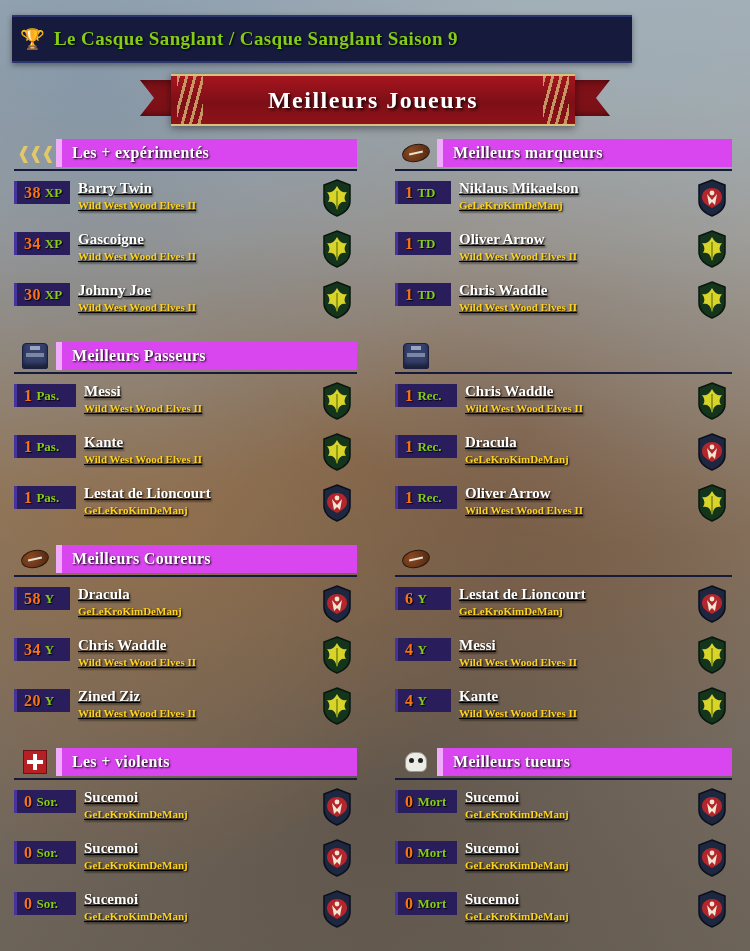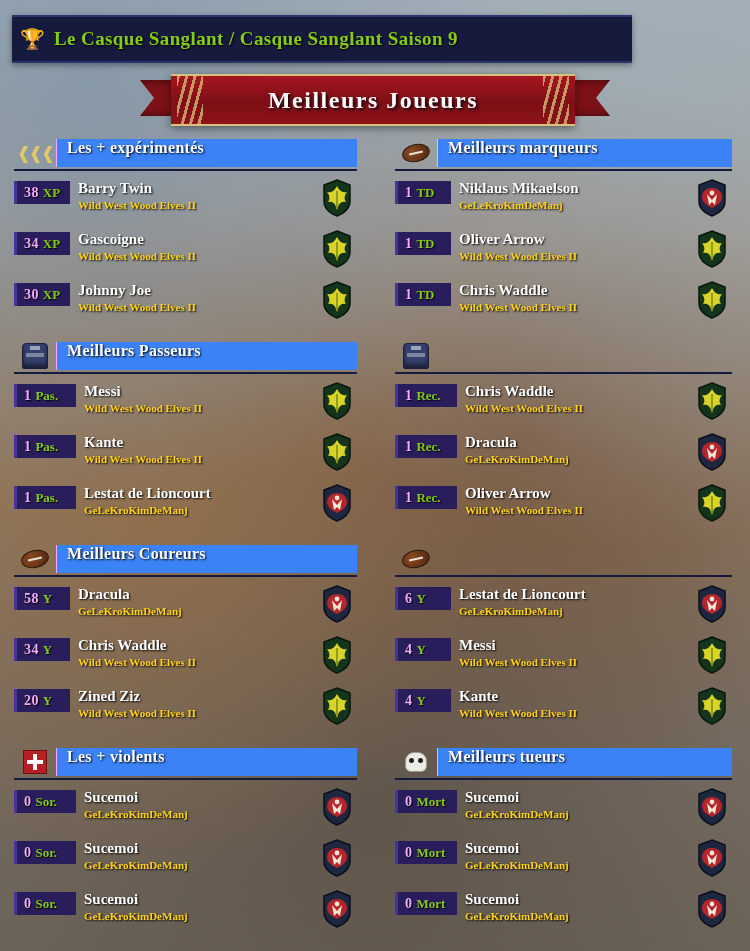--- a/index.html
+++ b/index.html
@@ -77,48 +77,48 @@
   }
   .cat{position:relative;padding:0 18px 18px 14px;height:203px;box-sizing:border-box;}
   .cat.right{padding-left:20px;}
 
   .cat-head{display:flex;align-items:center;height:30px;position:relative;}
   .cat-head .cicon{
     width:42px;height:30px;display:flex;align-items:center;justify-content:center;
     font-size:19px;line-height:1;
   }
   .cat-title-box{
-    background:#3b82f6;border-left:1px solid #f0abfc;
-    height:28px;display:flex;align-items:flex-start;padding:0 14px 0 10px;
+    background:#d946ef;border-left:6px solid #f0abfc;
+    height:28px;display:flex;align-items:center;padding:0 14px 0 10px;
     flex:1;
   }
   .cat-title{
     color:#fff;font-family:"Liberation Serif", serif;font-weight:bold;font-size:16px;
     text-shadow:1px 1px 2px #000;letter-spacing:.3px;
   }
   .cat-rule{height:2px;background:#161a3c;margin-top:1px;width:100%;}
 
   .rows{margin-top:10px;}
   .row{display:flex;align-items:flex-start;height:51px;position:relative;}
   .stat{
     background:#2a1d5c;min-width:56px;height:23px;display:flex;align-items:center;
     justify-content:flex-start;padding:0 7px;box-sizing:border-box;
     border-left:3px solid #46349c;
     margin-right:8px;flex:none;
   }
   .stat.wide{min-width:62px;}
   .stat-val{
-    color:#f0abfc;font-family:"Liberation Serif", serif;font-weight:bold;font-size:14px;
+    color:#f97316;font-family:"Liberation Serif", serif;font-weight:bold;font-size:16px;
     letter-spacing:.4px;text-shadow:1px 1px 1px #000;white-space:nowrap;
   }
   .stat-unit{
     color:#84cc16;font-family:"Liberation Serif", serif;font-weight:bold;font-size:13px;
     margin-left:4px;text-shadow:1px 1px 1px #000;
   }
-  .names{flex:1;margin-top:-2px;}
+  .names{flex:1;margin-top:-2px;text-decoration:underline;}
   .pname{
     color:#ffffff;font-family:"Liberation Serif", serif;font-weight:bold;font-size:15px;
     text-shadow:1px 1px 2px #000;line-height:18px;white-space:nowrap;
   }
   .tname{
     color:#ffd21e;font-family:"Liberation Serif", serif;font-weight:bold;font-size:11px;
     text-shadow:1px 1px 2px #000;line-height:16px;white-space:nowrap;
   }
   .crest{
     width:40px;height:42px;flex:none;margin-left:4px;margin-top:-4px;

